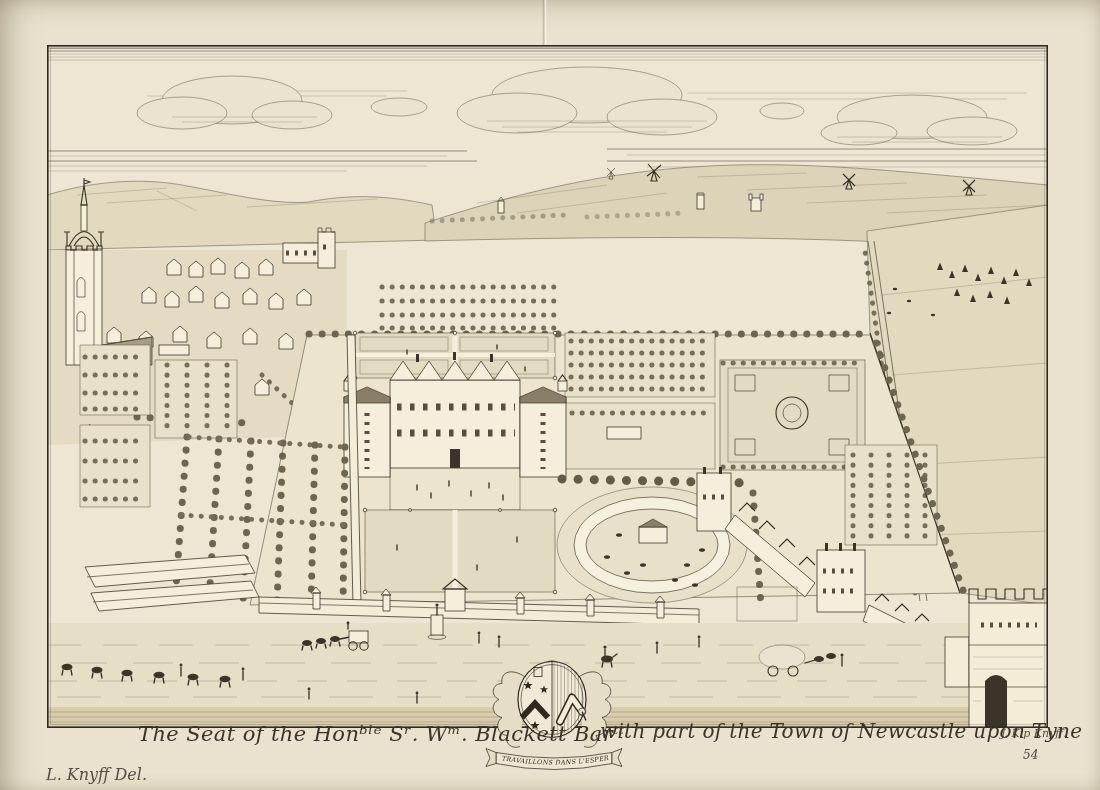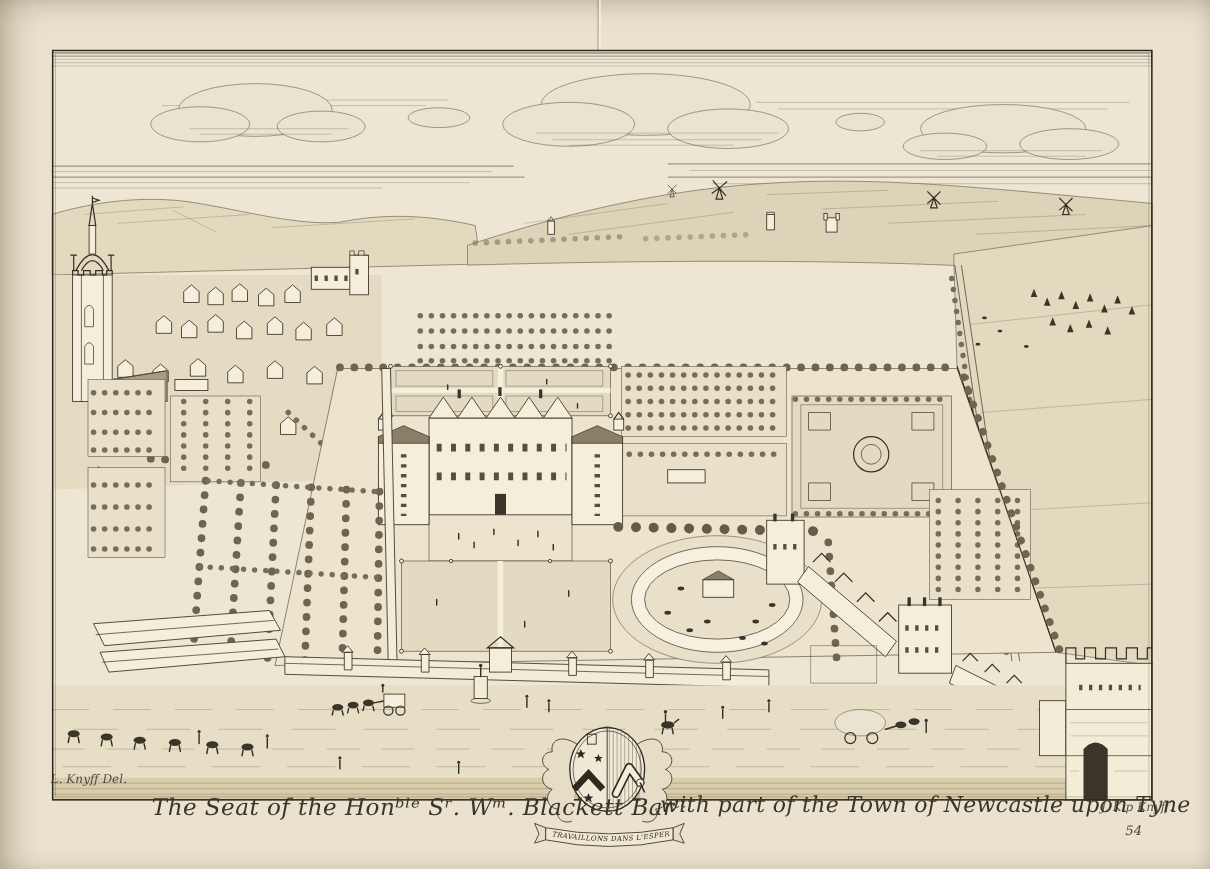--- a/index.html
+++ b/index.html
@@ -12,21 +12,21 @@
                 inset -14px 0 20px -16px rgba(110,95,65,.28),
                 inset 0 -12px 18px -14px rgba(110,95,65,.22);
   }
   .fold { position:absolute; left:542px; top:0; width:5px; height:46px;
     background:linear-gradient(to right, rgba(110,95,65,0), rgba(110,95,65,.34) 40%, rgba(252,249,240,.85) 62%, rgba(110,95,65,0)); }
   svg.plate { position:absolute; left:47px; top:45px; width:1001px; height:683px; display:block; }
   svg.arms  { position:absolute; left:482px; top:658px; width:145px; height:118px; display:block; }
   .caption { position:absolute; font-style:italic; white-space:nowrap; }
   .title-left  { left:138px; top:722px; width:374px; text-align:center; font-size:21px; letter-spacing:.4px; }
   .title-right { left:600px; top:719px; width:336px; text-align:center; font-size:20px; letter-spacing:.3px; }
-  .credit-left  { left:46px;  top:702px; font-size:11px; opacity:.85; }
+  .credit-left  { left:46px;  top:765px; font-size:16px; opacity:.85; }
   .credit-right { left:1001px; top:727px; font-size:11px; opacity:.85; }
   .plate-number { left:1023px; top:748px; font-size:12px; opacity:.9; }
 
   
   .ln   { stroke:#4b4435; stroke-width:.7; fill:none; }
   .ln2  { stroke:#362f25; stroke-width:1.1; fill:none; }
   .skyln  { stroke:#5a5140; stroke-width:.55; fill:none; opacity:.45; }
   .skyln2 { stroke:#46402f; stroke-width:.7; fill:none; opacity:.75; }
   .cloud { fill:#eae3cf; stroke:#8a8068; stroke-width:.7; }
   .hill  { fill:#dcd3b8; stroke:#6b6350; stroke-width:.6; }

